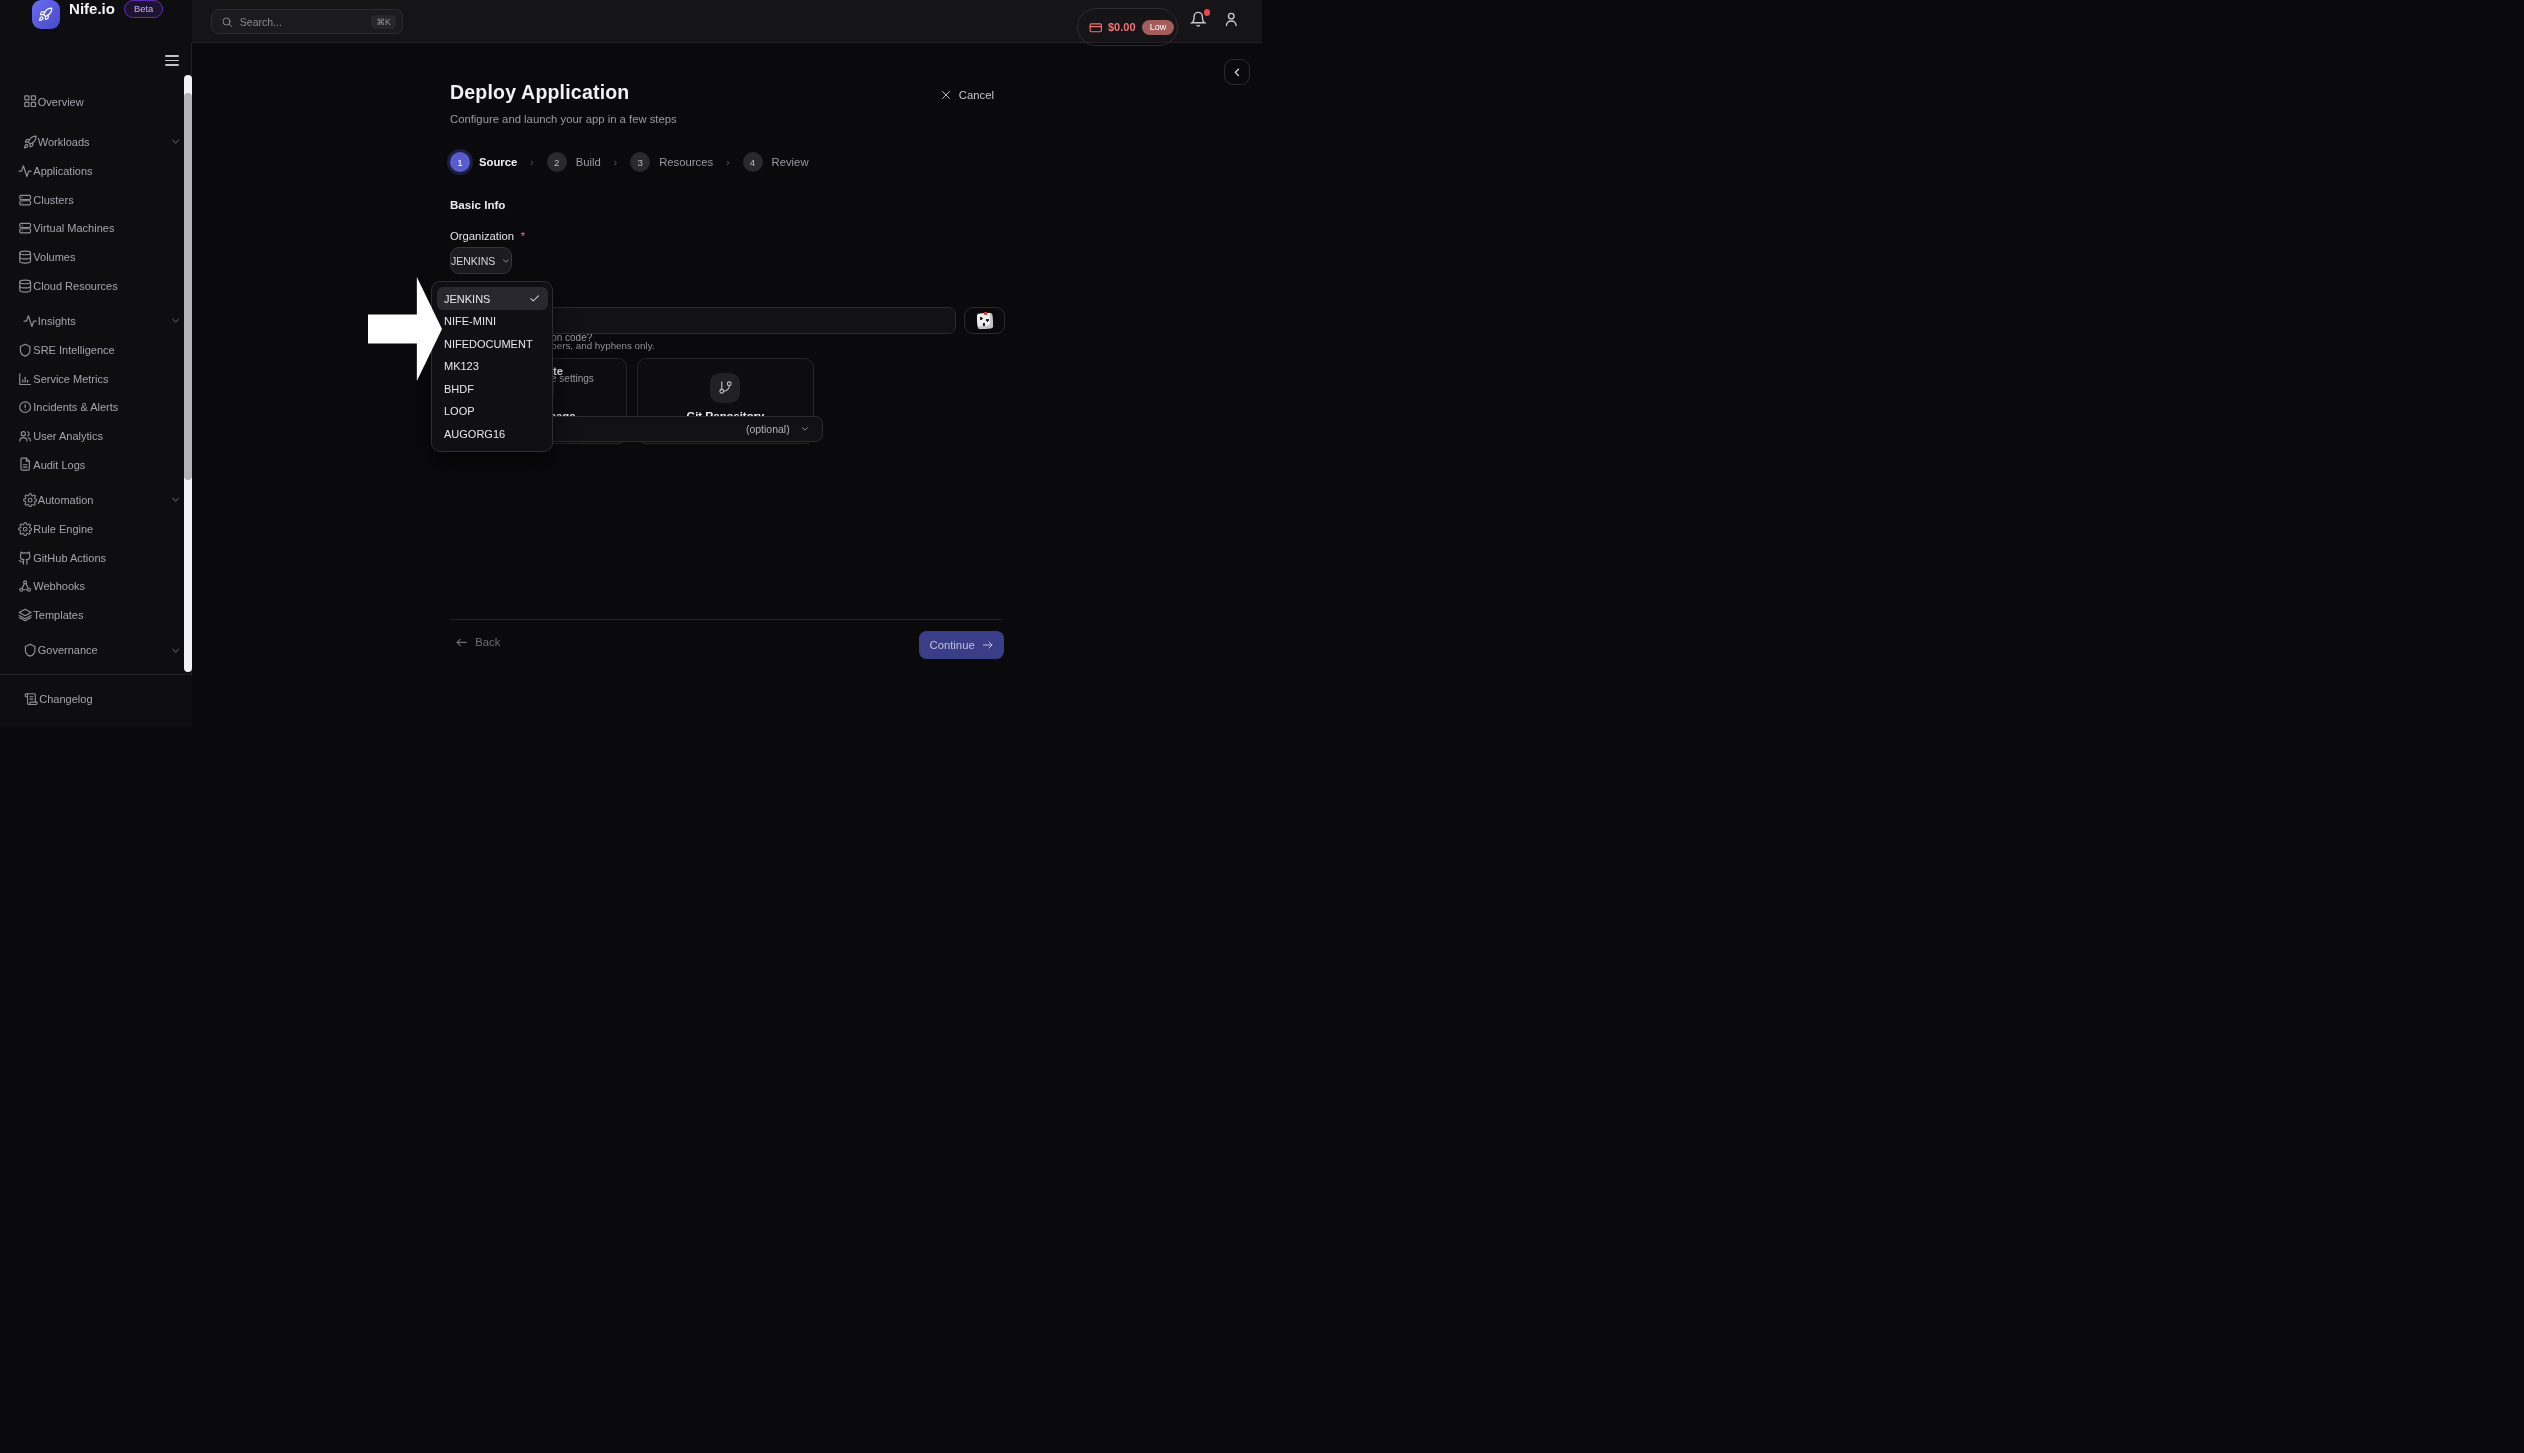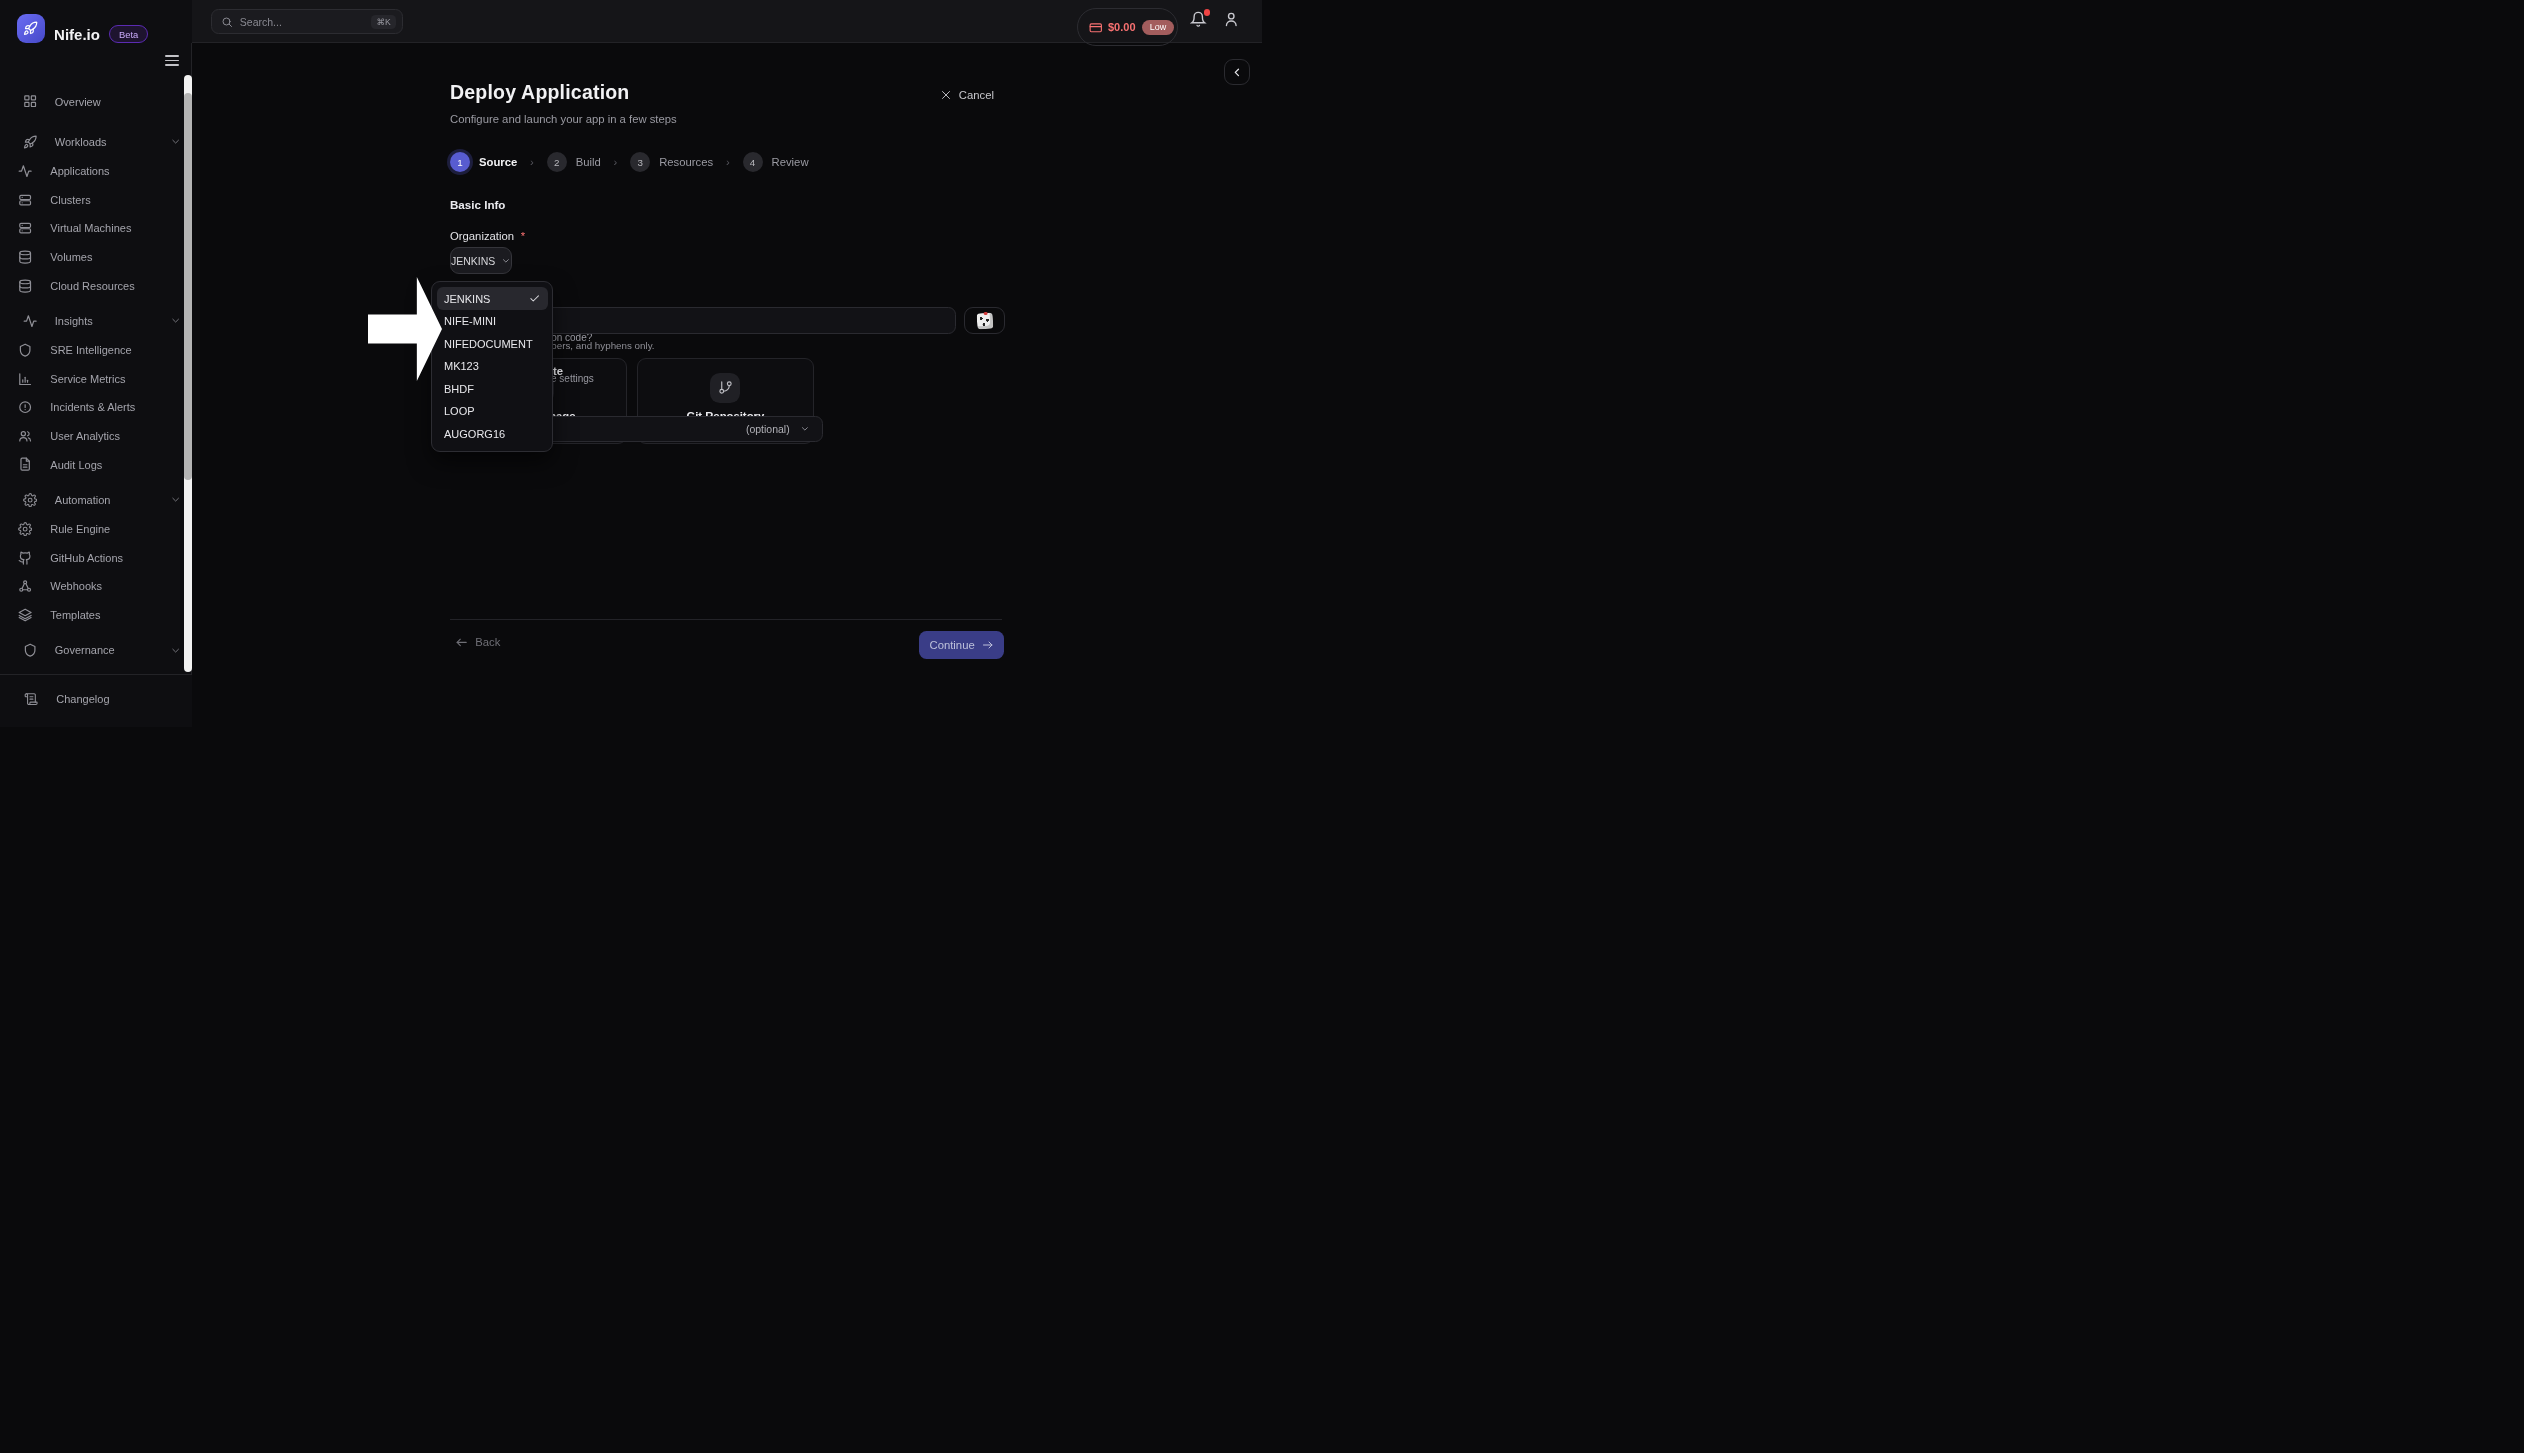--- a/index.html
+++ b/index.html
@@ -3,21 +3,21 @@
 <meta charset="utf-8">
 <style>
   * { margin:0; padding:0; box-sizing:border-box; }
   html,body { width:1262px; height:727px; background:#0a0a0c; overflow:hidden;
               font-family:"Liberation Sans", sans-serif; color:#ececf0; }
   svg.ic { display:block; }
 
   
   #topbar { position:absolute; left:0; top:0; width:1262px; height:43px;
             background:#151518; border-bottom:0.8px solid #232327; z-index:40; }
-  #topbar-left { position:absolute; left:0; top:0; width:192px; height:43px; background:#0e0e11; display:flex; align-items:flex-end; }
+  #topbar-left { position:absolute; left:0; top:0; width:192px; height:43px; background:#0e0e11; display:flex; align-items:flex-start;padding-left:15px; }
   .logo-sq { width:28.6px; height:28.6px; margin-left:16.5px; border-radius:9px;
              background:linear-gradient(135deg,#6a6cf3,#4649c8); display:flex; align-items:center; justify-content:center; color:#fff; }
   .logo-name { margin-left:9px; font-size:15px; font-weight:bold; color:#f2f2f4; }
   .beta { margin-left:9px; font-size:9.4px; color:#c9aaf9; background:rgba(124,58,237,.14);
           border:0.8px solid #5b2bb3; border-radius:751px; padding:2.3px 9px; }
   .searchbox { position:absolute; left:211px; top:9px; width:192px; height:25px;
                background:#1b1b1f; border:0.8px solid #2c2c31; border-radius:7.5px;
                display:flex; align-items:center; color:#8a8a92; }
   .searchbox .mag { margin-left:9px; }
   .searchbox .ph { margin-left:6.8px; font-size:10.5px; }
@@ -32,21 +32,21 @@
   .personwrap { position:absolute; left:1223px; top:11.3px; width:19.5px; height:19.5px; color:#c9c9cf; }
 
   
   #sidebar { position:absolute; left:0; top:43px; width:192px; height:684px;
              background:#0e0e11; border-right:0.8px solid #232327; z-index:30; }
   #side-scroll { position:absolute; left:0; top:0; width:192px; height:631px; overflow:hidden; }
   .hamburger { width:13.5px; height:10.5px; margin:12px 13.5px 0 auto; display:flex; flex-direction:column; justify-content:space-between; cursor:pointer; }
   .hamburger span { display:block; height:1.5px; border-radius:1.5px; background:#c3c3c8; }
   .srow { display:flex; align-items:center; height:30px; padding:0 10.5px 0 22.5px; color:#a4a4ac; font-size:11px; cursor:pointer; }
   .srow .lic { width:14.3px; height:14.3px; color:#8f8f96; flex:0 0 auto; }
-  .srow .lbl { margin-left:18px; }
+  .srow .lbl { margin-left:1px; }
   .srow .chev { margin-left:auto; color:#7a7a82; }
   .srow.sub { height:28.6px; padding-left:18px; }
   .mt14 { margin-top:10.5px; } .mt28 { margin-top:21px; } .mt8 { margin-top:6px; }
   #side-track { position:absolute; left:184px; top:32px; width:7.5px; height:597px; background:#f2f2f2; border-radius:4.5px; }
   #side-thumb { position:absolute; left:0; top:18px; width:7.5px; height:387px; background:#b4b4b4; border-radius:4.5px; }
   #side-bottom { position:absolute; left:0; top:631px; width:192px; height:53px; border-top:0.8px solid #232327; background:#0e0e11; }
   #side-bottom .srow { height:48px; padding-left:24px; }
 
   
   #main { position:absolute; left:192px; top:43px; width:1070px; height:684px; background:#0a0a0c; }

